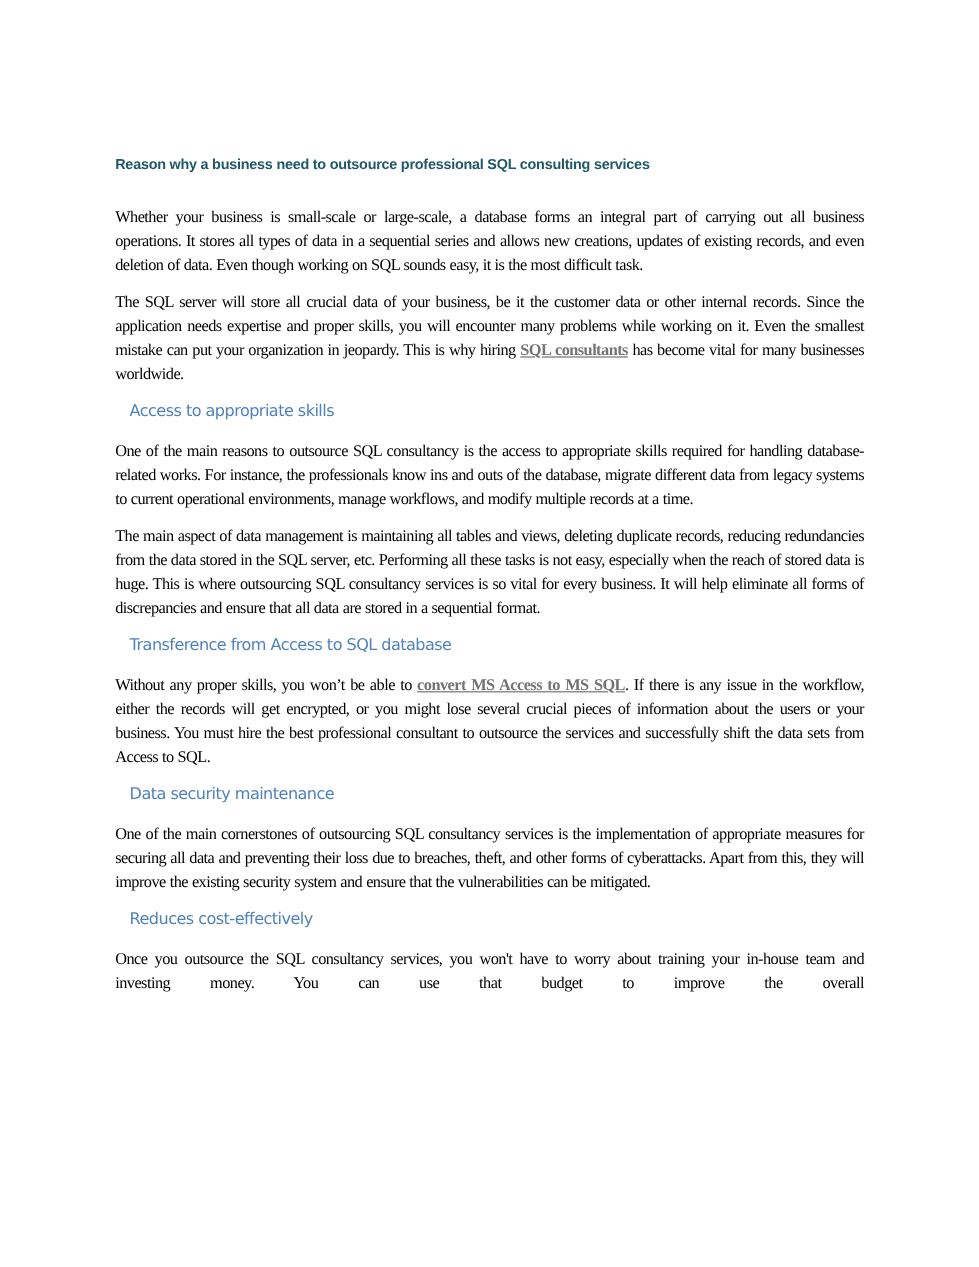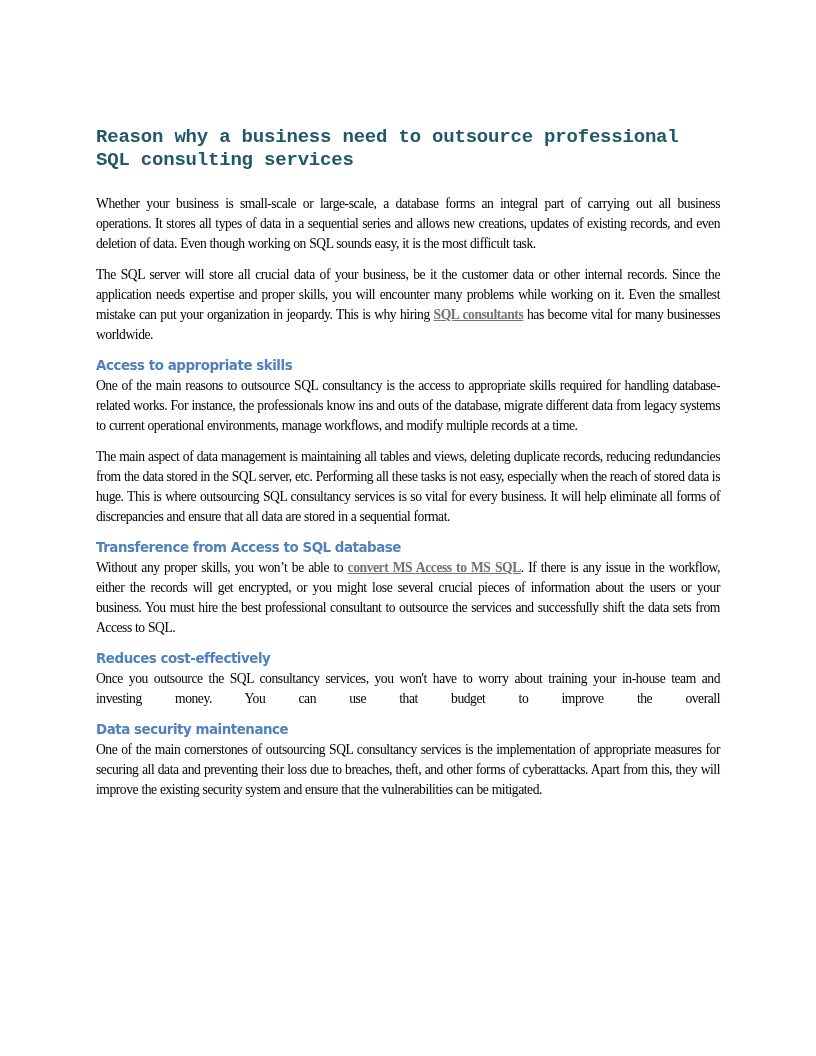--- a/index.html
+++ b/index.html
@@ -15,43 +15,43 @@
     }
     .page {
       position: absolute;
       left: 96px;
       top: 126px;
       width: 624px;
       font-family: "DejaVu Sans", sans-serif;
       color: #000000;
     }
     .title {
-      font-family: Liberation Mono, monospace;
+      font-family: Liberation Sans, sans-serif;
       font-weight: bold;
-      font-size: 19px;
+      font-size: 12px;
       line-height: 23px;
       color: #215868;
       margin: 0 0 22px 0;
       letter-spacing: -0.2px;
     }
     .para {
       font-size: 13.6px;
       line-height: 20px;
       text-align: justify;
       margin: 0 0 11px 0;
       letter-spacing: -0.45px;
       word-spacing: 0.3px;
       font-family: Liberation Serif, serif;
     }
     .sub {
-      font-weight: bold;
+      font-weight: normal;
       font-size: 13.4px;
       line-height: 20px;
       color: #4f81bd;
-      margin: 0;
+      margin: 12px;
       letter-spacing: -0.45px;
     }
     .section .para {
       margin-top: 0;
     }
     a.link {
       color: #737373;
       font-weight: bold;
       text-decoration: underline;
     }
@@ -78,21 +78,21 @@
   <div class="section">
     <p class="para">The main aspect of data management is maintaining all tables and views, deleting duplicate records, reducing redundancies from the data stored in the SQL server, etc. Performing all these tasks is not easy, especially when the reach of stored data is huge. This is where outsourcing SQL consultancy services is so vital for every business. It will help eliminate all forms of discrepancies and ensure that all data are stored in a sequential format.</p>
   </div>
 
   <div class="section">
     <h2 class="sub">Transference from Access to SQL database</h2>
     <p class="para"><span>Without any proper skills, you won’t be able to </span><a class="link" href="#">convert MS Access to MS SQL</a><span>. If there is any issue in the workflow, either the records will get encrypted, or you might lose several crucial pieces of information about the users or your business. You must hire the best professional consultant to outsource the services and successfully shift the data sets from Access to SQL.</span></p>
   </div>
 
   <div class="section">
-    <h2 class="sub">Reduces cost-effectively</h2>
-    <p class="para last-line-justify">Once you outsource the SQL consultancy services, you won't have to worry about training your in-house team and investing money. You can use that budget to improve the overall</p>
+    <h2 class="sub">Data security maintenance</h2>
+    <p class="para">One of the main cornerstones of outsourcing SQL consultancy services is the implementation of appropriate measures for securing all data and preventing their loss due to breaches, theft, and other forms of cyberattacks. Apart from this, they will improve the existing security system and ensure that the vulnerabilities can be mitigated.</p>
   </div>
 
   <div class="section">
-    <h2 class="sub">Data security maintenance</h2>
-    <p class="para">One of the main cornerstones of outsourcing SQL consultancy services is the implementation of appropriate measures for securing all data and preventing their loss due to breaches, theft, and other forms of cyberattacks. Apart from this, they will improve the existing security system and ensure that the vulnerabilities can be mitigated.</p>
+    <h2 class="sub">Reduces cost-effectively</h2>
+    <p class="para last-line-justify">Once you outsource the SQL consultancy services, you won't have to worry about training your in-house team and investing money. You can use that budget to improve the overall</p>
   </div>
 </div>
 
 </body></html>

